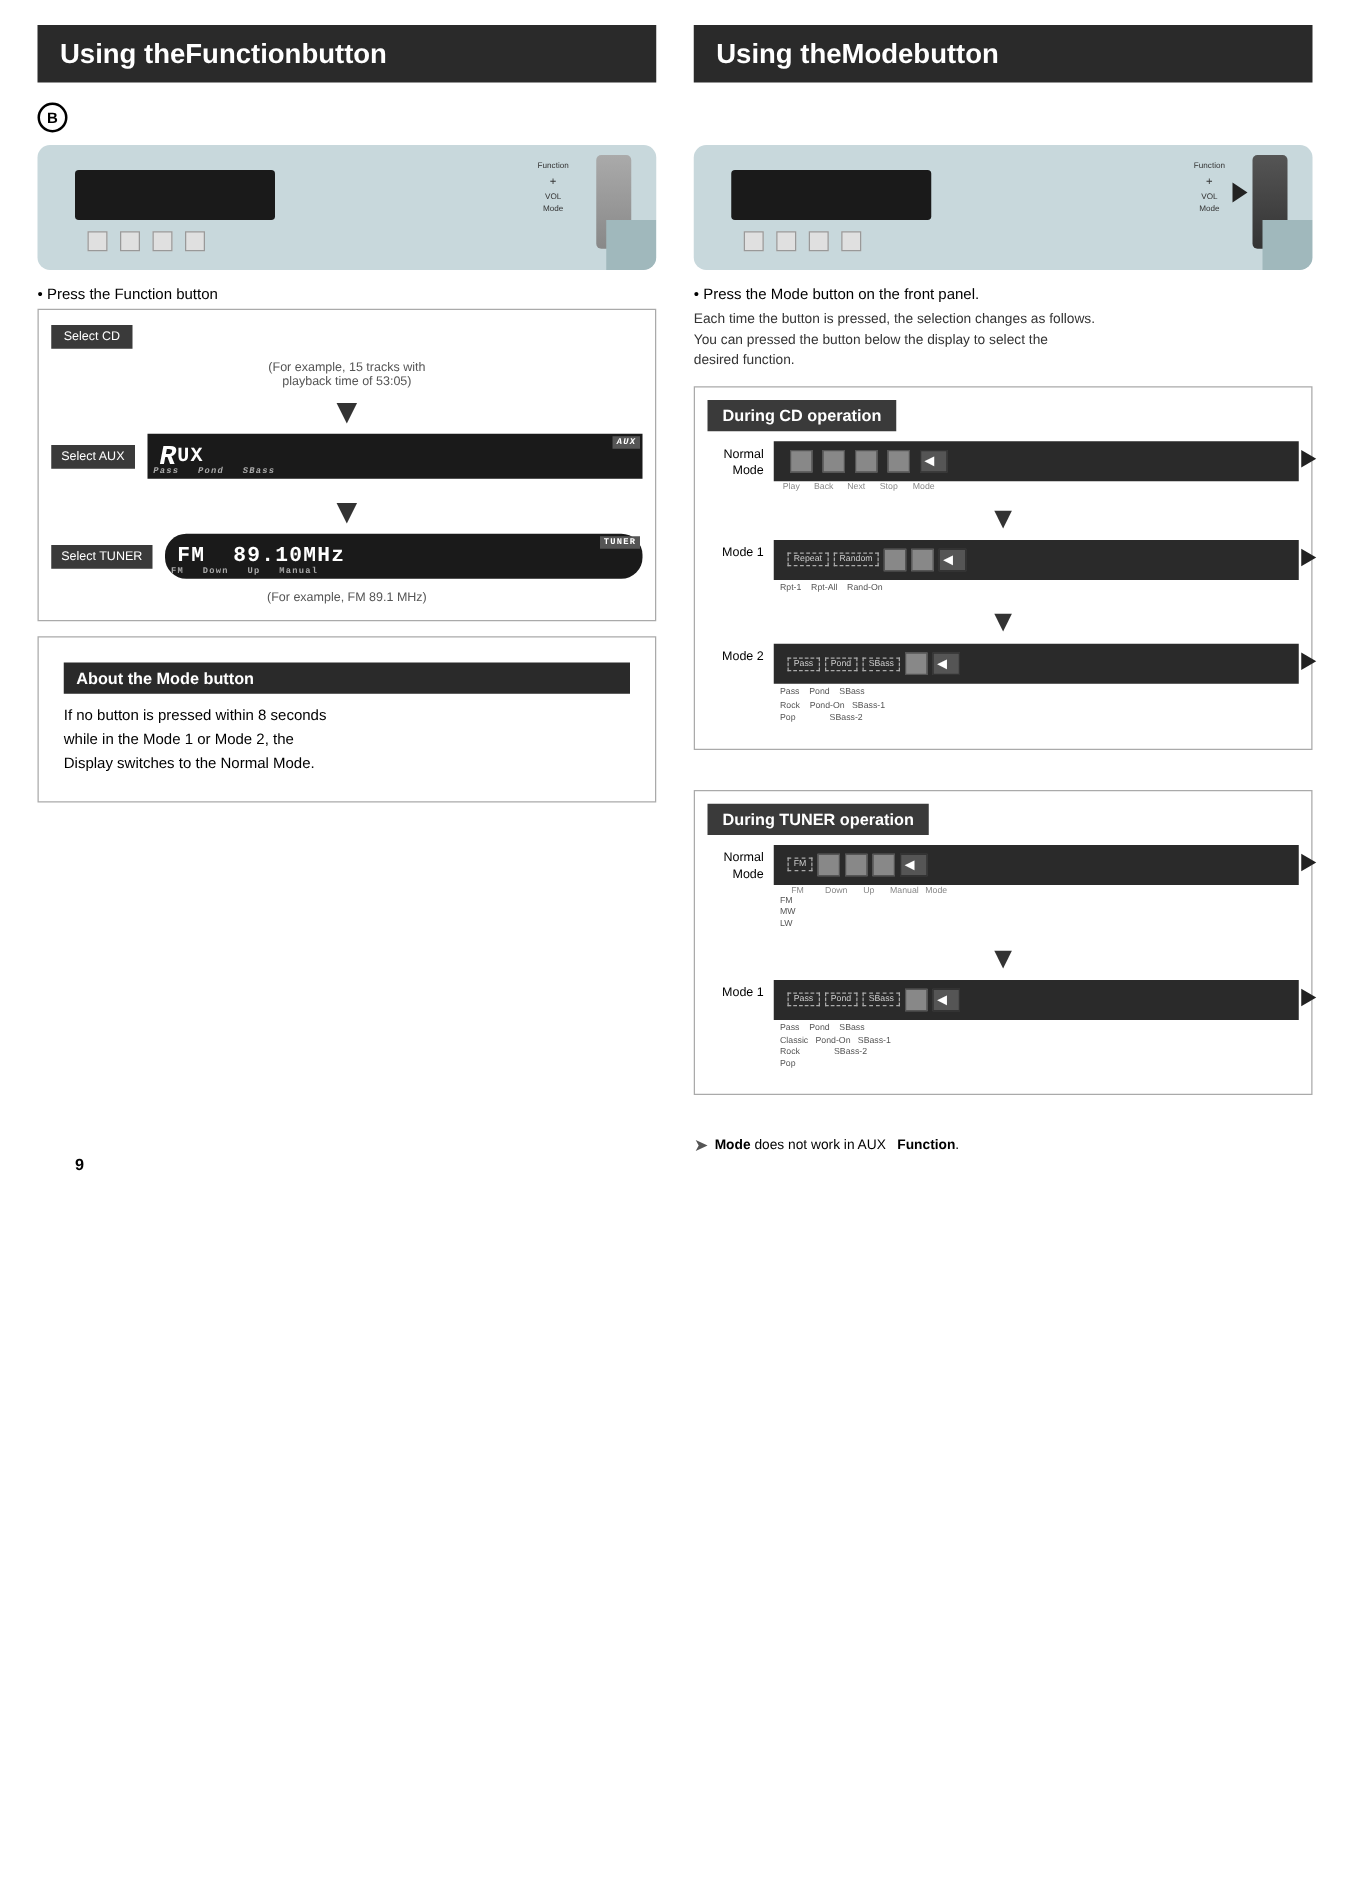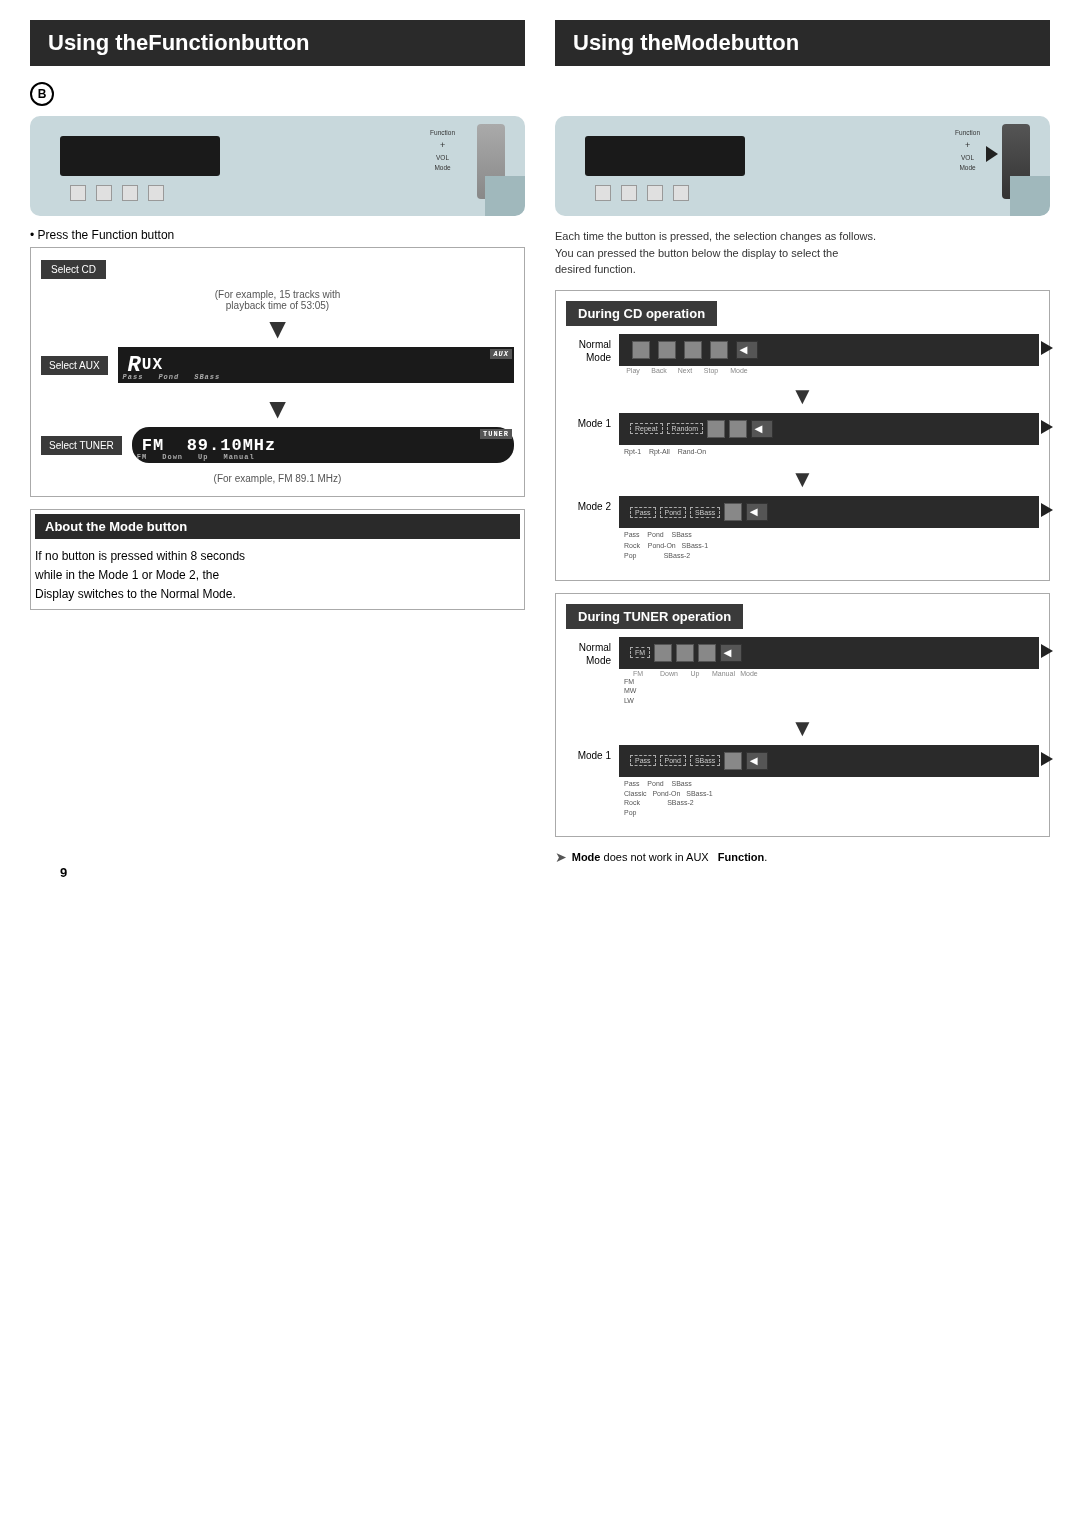--- a/index.html
+++ b/index.html
@@ -183,41 +183,41 @@
     .diagram-caption {
       text-align: center;
       font-size: 10px;
       color: #555;
       margin-top: 3px;
     }
 
     
     .about-box {
       border: 1.5px solid #aaa;
-      padding: 4px;
+      padding: 20px;
       margin-top: 10px;
     }
     .about-box-title {
       background: #2a2a2a;
       color: #fff;
       font-weight: bold;
       font-size: 13px;
       padding: 5px 10px;
       margin-bottom: 8px;
     }
     .about-box-text {
       font-size: 12px;
       line-height: 1.6;
     }
 
     
     .operation-box {
       border: 1.5px solid #aaa;
       padding: 10px;
-      margin-bottom: 12px;
+      margin-bottom: 32px;
     }
     .operation-title {
       background: #3a3a3a;
       color: #fff;
       font-size: 13px;
       font-weight: bold;
       padding: 5px 12px;
       margin-bottom: 8px;
       display: inline-block;
     }
@@ -425,20 +425,21 @@
         <div class="btn-sq"></div>
         <div class="btn-sq"></div>
         <div class="btn-sq"></div>
         <div class="btn-sq"></div>
       </div>
 
       <div style="position:absolute;right:52px;top:30px;width:0;height:0;border-top:8px solid transparent;border-bottom:8px solid transparent;border-left:12px solid #222;"></div>
       <div style="position:absolute;right:0;bottom:0;width:40px;height:40px;background:#a0b8bc;border-radius:0 0 10px 0;"></div>
     </div>
 
+    <div class="press-instruction">• Press the Mode button on the front panel.</div>
     <div class="press-description">
       <span>Each time the button is pressed, the selection changes as follows.</span><br>
       <span>You can pressed the button below the display to select the</span><br>
       <span>desired function.</span>
     </div>
 
     <div class="operation-box">
       <div class="operation-title">During CD operation</div>
 
       

